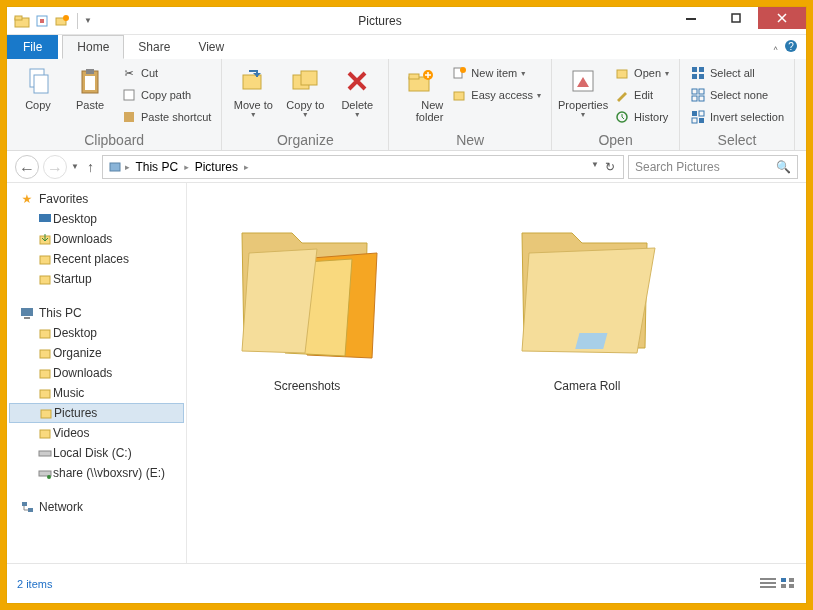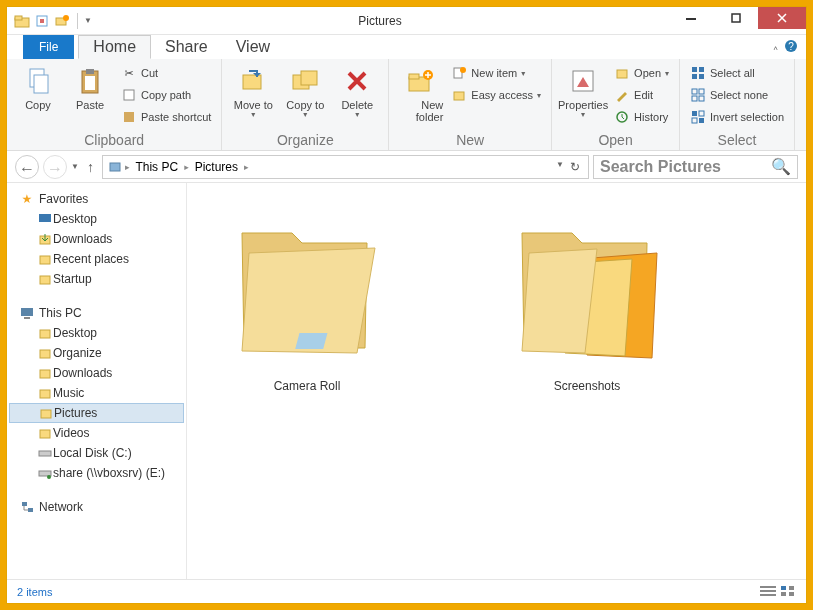--- a/index.html
+++ b/index.html
@@ -7,54 +7,54 @@
 .window { position:absolute; left:6px; top:6px; width:801px; height:598px; background:#fff; border:1px solid #e5a400; display:flex; flex-direction:column; }
 .titlebar { height:28px; background:#fff; display:flex; align-items:center; border-bottom:1px solid #e5e5e5; }
 .qat { display:flex; align-items:center; padding-left:6px; gap:2px; }
 .qat-icon { width:18px; height:18px; display:flex; align-items:center; justify-content:center; }
 .qat-sep { width:1px; height:16px; background:#ccc; margin:0 4px; }
 .title { flex:1; text-align:center; font-size:12px; color:#333; }
 .winbtns { display:flex; height:100%; }
 .winbtn { width:45px; height:22px; display:flex; align-items:center; justify-content:center; font-size:11px; cursor:default; }
 .winbtn.close { background:#c75050; color:#fff; width:48px; }
 .winbtn.close svg { fill:#fff; }
-.tabs { height:24px; display:flex; align-items:flex-end; background:#fff; padding-left:16px; position:relative; }
+.tabs { height:24px; display:flex; align-items:flex-end; background:#fff; padding-left:0; position:relative; }
 .file-tab { background:#1979ca; color:#fff; padding:4px 16px; font-size:12px; height:24px; display:flex; align-items:center; margin-right:4px; }
-.tab { padding:4px 14px; font-size:16px; color:#444; height:24px; display:flex; align-items:center; cursor:default; }
+.tab { padding:4px 14px; font-size:12px; color:#444; height:24px; display:flex; align-items:center; cursor:default; }
 .tab.active { border:1px solid #ccc; border-bottom:1px solid #f5f6f7; background:#f5f6f7; }
 .tabs-right { position:absolute; right:8px; top:4px; display:flex; gap:6px; align-items:center; }
 .ribbon { background:#f5f6f7; border-bottom:1px solid #ddd; height:92px; display:flex; }
 .group { border-right:1px solid #e0e0e0; padding:4px 8px 2px; display:flex; flex-direction:column; }
 .group-body { flex:1; display:flex; align-items:flex-start; gap:6px; }
 .group-label { font-size:14px; color:#777; text-align:center; padding-top:2px; }
 .bigbtn { display:flex; flex-direction:column; align-items:center; width:46px; padding-top:2px; font-size:11px; color:#444; text-align:right; line-height:1.1; }
 .bigbtn .ico { width:32px; height:32px; display:flex; align-items:center; justify-content:center; margin-bottom:2px; }
 .smallbtn { font-size:11px; color:#444; display:flex; align-items:center; gap:4px; height:20px; padding:0 2px; white-space:nowrap; }
 .smallbtn .sico { width:16px; height:16px; display:flex; align-items:center; justify-content:center; }
 .vstack { display:flex; flex-direction:column; gap:2px; }
 .navbar { height:32px; border-bottom:1px solid #e5e5e5; display:flex; align-items:center; padding:0 8px; gap:4px; }
 .navbtn { width:24px; height:24px; border:1px solid #ccc; border-radius:12px; display:flex; align-items:center; justify-content:center; color:#666; }
 .navbtn.disabled { color:#ccc; border-color:#e0e0e0; }
 .addr { flex:1; height:24px; border:1px solid #ccc; display:flex; align-items:center; padding:0 4px; gap:2px; font-size:12px; }
 .crumb { display:flex; align-items:center; gap:4px; padding:0 4px; }
 .crumb-sep { color:#888; font-size:9px; }
 .addr-right { margin-left:auto; display:flex; gap:6px; padding-right:4px; color:#555; }
-.search { width:205px; height:24px; border:1px solid #ccc; display:flex; align-items:center; padding:0 6px; font-size:16px; color:#888; justify-content:space-between;font-weight:bold; }
+.search { width:170px; height:24px; border:1px solid #ccc; display:flex; align-items:center; padding:0 6px; font-size:12px; color:#888; justify-content:space-between; }
 .body { flex:1; display:flex; overflow:hidden; }
 .sidebar { width:180px; border-right:1px solid #e8e8e8; padding:6px 2px; overflow:hidden; background:#fff; }
 .side-group { margin-bottom:14px; }
 .side-head { font-size:12px; color:#333; display:flex; align-items:center; gap:4px; padding:2px 2px 2px 10px; }
 .side-item { font-size:12px; color:#333; display:flex; align-items:center; gap:0; padding:2px 2px 2px 28px; height:20px; }
 .side-item.sel { background:#d8e6f2; border:1px solid #a8c8e4; }
 .side-ico { width:16px; height:16px; display:flex; align-items:center; justify-content:center; }
 .content { flex:1; padding:10px 20px; display:flex; gap:80px; align-items:flex-start; }
 .folder-item { display:flex; flex-direction:column; align-items:center; width:200px; }
 .folder-ico { width:180px; height:180px; position:relative; }
 .folder-label { font-size:12px; color:#333; margin-top:6px; }
-.status { height:24px; border-top:1px solid #e5e5e5; display:flex; align-items:center; padding:0 10px; font-size:11px; color:#1e6fc7; justify-content:space-between; }
+.status { height:40px; border-top:1px solid #e5e5e5; display:flex; align-items:center; padding:0 10px; font-size:11px; color:#1e6fc7; justify-content:space-between; }
 .view-icons { display:flex; gap:4px; }
 .caret { font-size:8px; color:#666; }
 </style>
 </head>
 <body>
 
 <div class="window">
   <div class="titlebar">
     <div class="qat">
       <span class="qat-icon">
@@ -476,36 +476,36 @@
             <span>Network</span>
           </div>
       </div>
     </div>
 
     <div class="content">
       <div class="folder-item">
         <div class="folder-ico">
           <svg width="180" height="180" viewBox="0 0 180 180">
             <path d="M25 40 L75 40 L85 50 L150 50 L148 155 L27 155 Z" fill="#e8c778" stroke="#c9a73e"></path>
-            <path d="M32 60 L158 55 L140 160 L25 158 Z" fill="#f5dd9a" stroke="#d4b560"></path>
-            <rect x="120" y="140" width="28" height="16" fill="#a8cfe8" transform="skewX(-15)"></rect>
-          </svg>
-        </div>
-        <div class="folder-label">Camera Roll</div>
+            <path d="M95 65 L160 60 L155 165 L90 162 Z" fill="#f5a623" stroke="#c97a1e"></path>
+            <path d="M75 70 L135 66 L128 163 L68 160 Z" fill="#f9d97e" stroke="#c9a73e"></path>
+            <path d="M32 60 L100 56 L88 160 L25 158 Z" fill="#f5dd9a" stroke="#d4b560"></path>
+          </svg>
+        </div>
+        <div class="folder-label">Screenshots</div>
       </div>
       <div class="folder-item">
         <div class="folder-ico">
           <svg width="180" height="180" viewBox="0 0 180 180">
             <path d="M25 40 L75 40 L85 50 L150 50 L148 155 L27 155 Z" fill="#e8c778" stroke="#c9a73e"></path>
-            <path d="M95 65 L160 60 L155 165 L90 162 Z" fill="#f5a623" stroke="#c97a1e"></path>
-            <path d="M75 70 L135 66 L128 163 L68 160 Z" fill="#f9d97e" stroke="#c9a73e"></path>
-            <path d="M32 60 L100 56 L88 160 L25 158 Z" fill="#f5dd9a" stroke="#d4b560"></path>
-          </svg>
-        </div>
-        <div class="folder-label">Screenshots</div>
+            <path d="M32 60 L158 55 L140 160 L25 158 Z" fill="#f5dd9a" stroke="#d4b560"></path>
+            <rect x="120" y="140" width="28" height="16" fill="#a8cfe8" transform="skewX(-15)"></rect>
+          </svg>
+        </div>
+        <div class="folder-label">Camera Roll</div>
       </div>
     </div>
   </div>
 
   <div class="status">
     <span>2 items</span>
     <span class="view-icons">
       <span><svg width="16" height="12">
             <rect y="1" width="16" height="2" fill="#888"></rect>
             <rect y="5" width="16" height="2" fill="#888"></rect>

